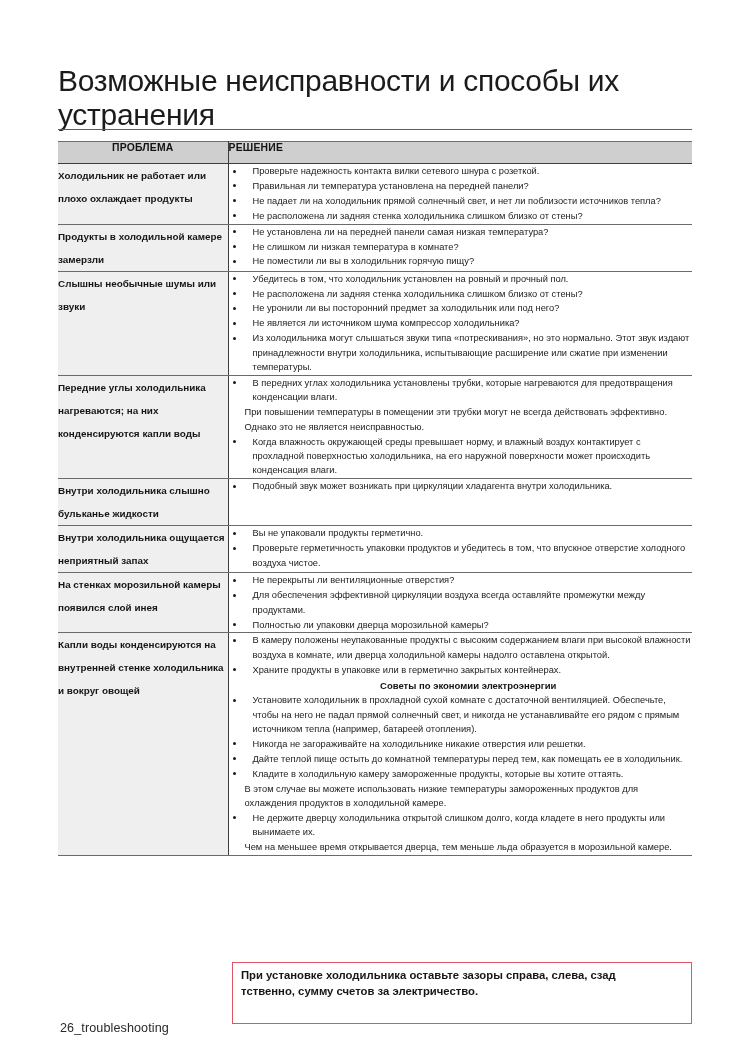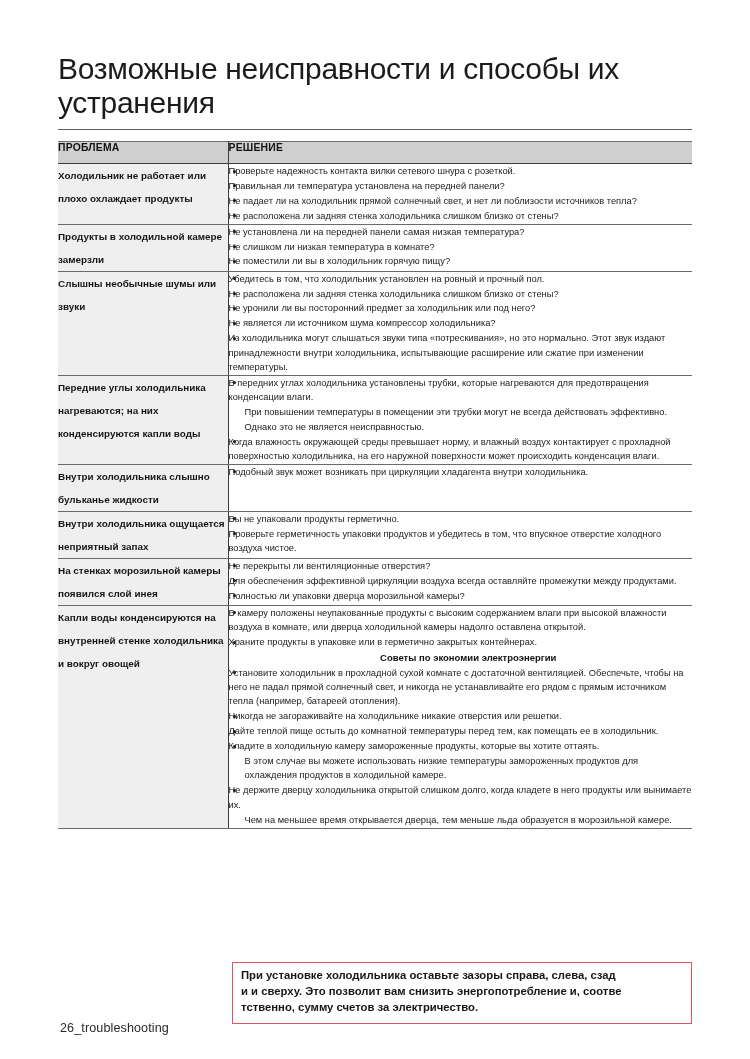--- a/index.html
+++ b/index.html
@@ -21,21 +21,21 @@
     position: absolute;
     left: 0; top: 0;
     width: 750px;
     height: 1059px;
   }
 
   
   .page-heading {
     position: absolute;
     left: 58px;
-    top: 32px;
+    top: 44px;
     width: 636px;
     font-size: 30px;
     line-height: 34px;
     font-weight: 400;
     letter-spacing: -0.3px;
     color: #1b1b1b;
     font-family: "Liberation Sans", "DejaVu Sans", sans-serif;
   }
   .heading-rule {
     position: absolute;
@@ -70,21 +70,21 @@
     border-top: 1px solid #6e6e6e;
     border-bottom: 1.6px solid #3d3d3d;
     height: 21px;
     font-size: 10.4px;
     font-weight: bold;
     color: #141414;
     letter-spacing: 0.2px;
     text-align: left;
     vertical-align: middle;
   }
-  .hdr-prob { border-right: 1.6px solid #3d3d3d; margin-top: 36px; }
+  .hdr-prob { text-align: center; border-right: 1.6px solid #3d3d3d; margin-top: 36px; }
   .hdr-sol  { padding-left: 9px; }
 
   
   .prob-cell {
     background: #efefef;
     border-right: 1.6px solid #3d3d3d;
     border-bottom: 1.6px solid #6b6b6b;
     padding: 0 6px 0 12px;
     font-size: 9.9px;
     line-height: 23px;
@@ -105,21 +105,21 @@
   tr.last-row .prob-cell,
   tr.last-row .sol-cell { border-bottom: 1.6px solid #6b6b6b; }
 
   ul.bullets {
     list-style: none;
     margin: 0;
     padding: 0;
   }
   ul.bullets > li {
     position: relative;
-    padding-left: 0;
+    padding-left: 24px;
     margin: 0 0 0.5px 0;
   }
   ul.bullets > li::before {
     content: "";
     position: absolute;
     left: 4px;
     top: 5.5px;
     width: 3px;
     height: 3px;
     background: #1b1b1b;
@@ -281,19 +281,18 @@
             <li class="nobullet">Чем на меньшее время открывается дверца, тем меньше льда образуется в морозильной камере.</li>
           </ul>
         </td>
       </tr>
 
     </tbody>
   </table>
 
   <div class="red-box">
     <span class="ln">При установке холодильника оставьте зазоры справа, слева, сзад</span>
-    <span class="ln">и и сверху. Это позволит вам снизить энергопотребление и, соотве</span>
     <span class="ln">тственно, сумму счетов за электричество.</span>
   </div>
 
   <div class="footer">26_troubleshooting</div>
 
 </div>
 
 </body></html>

